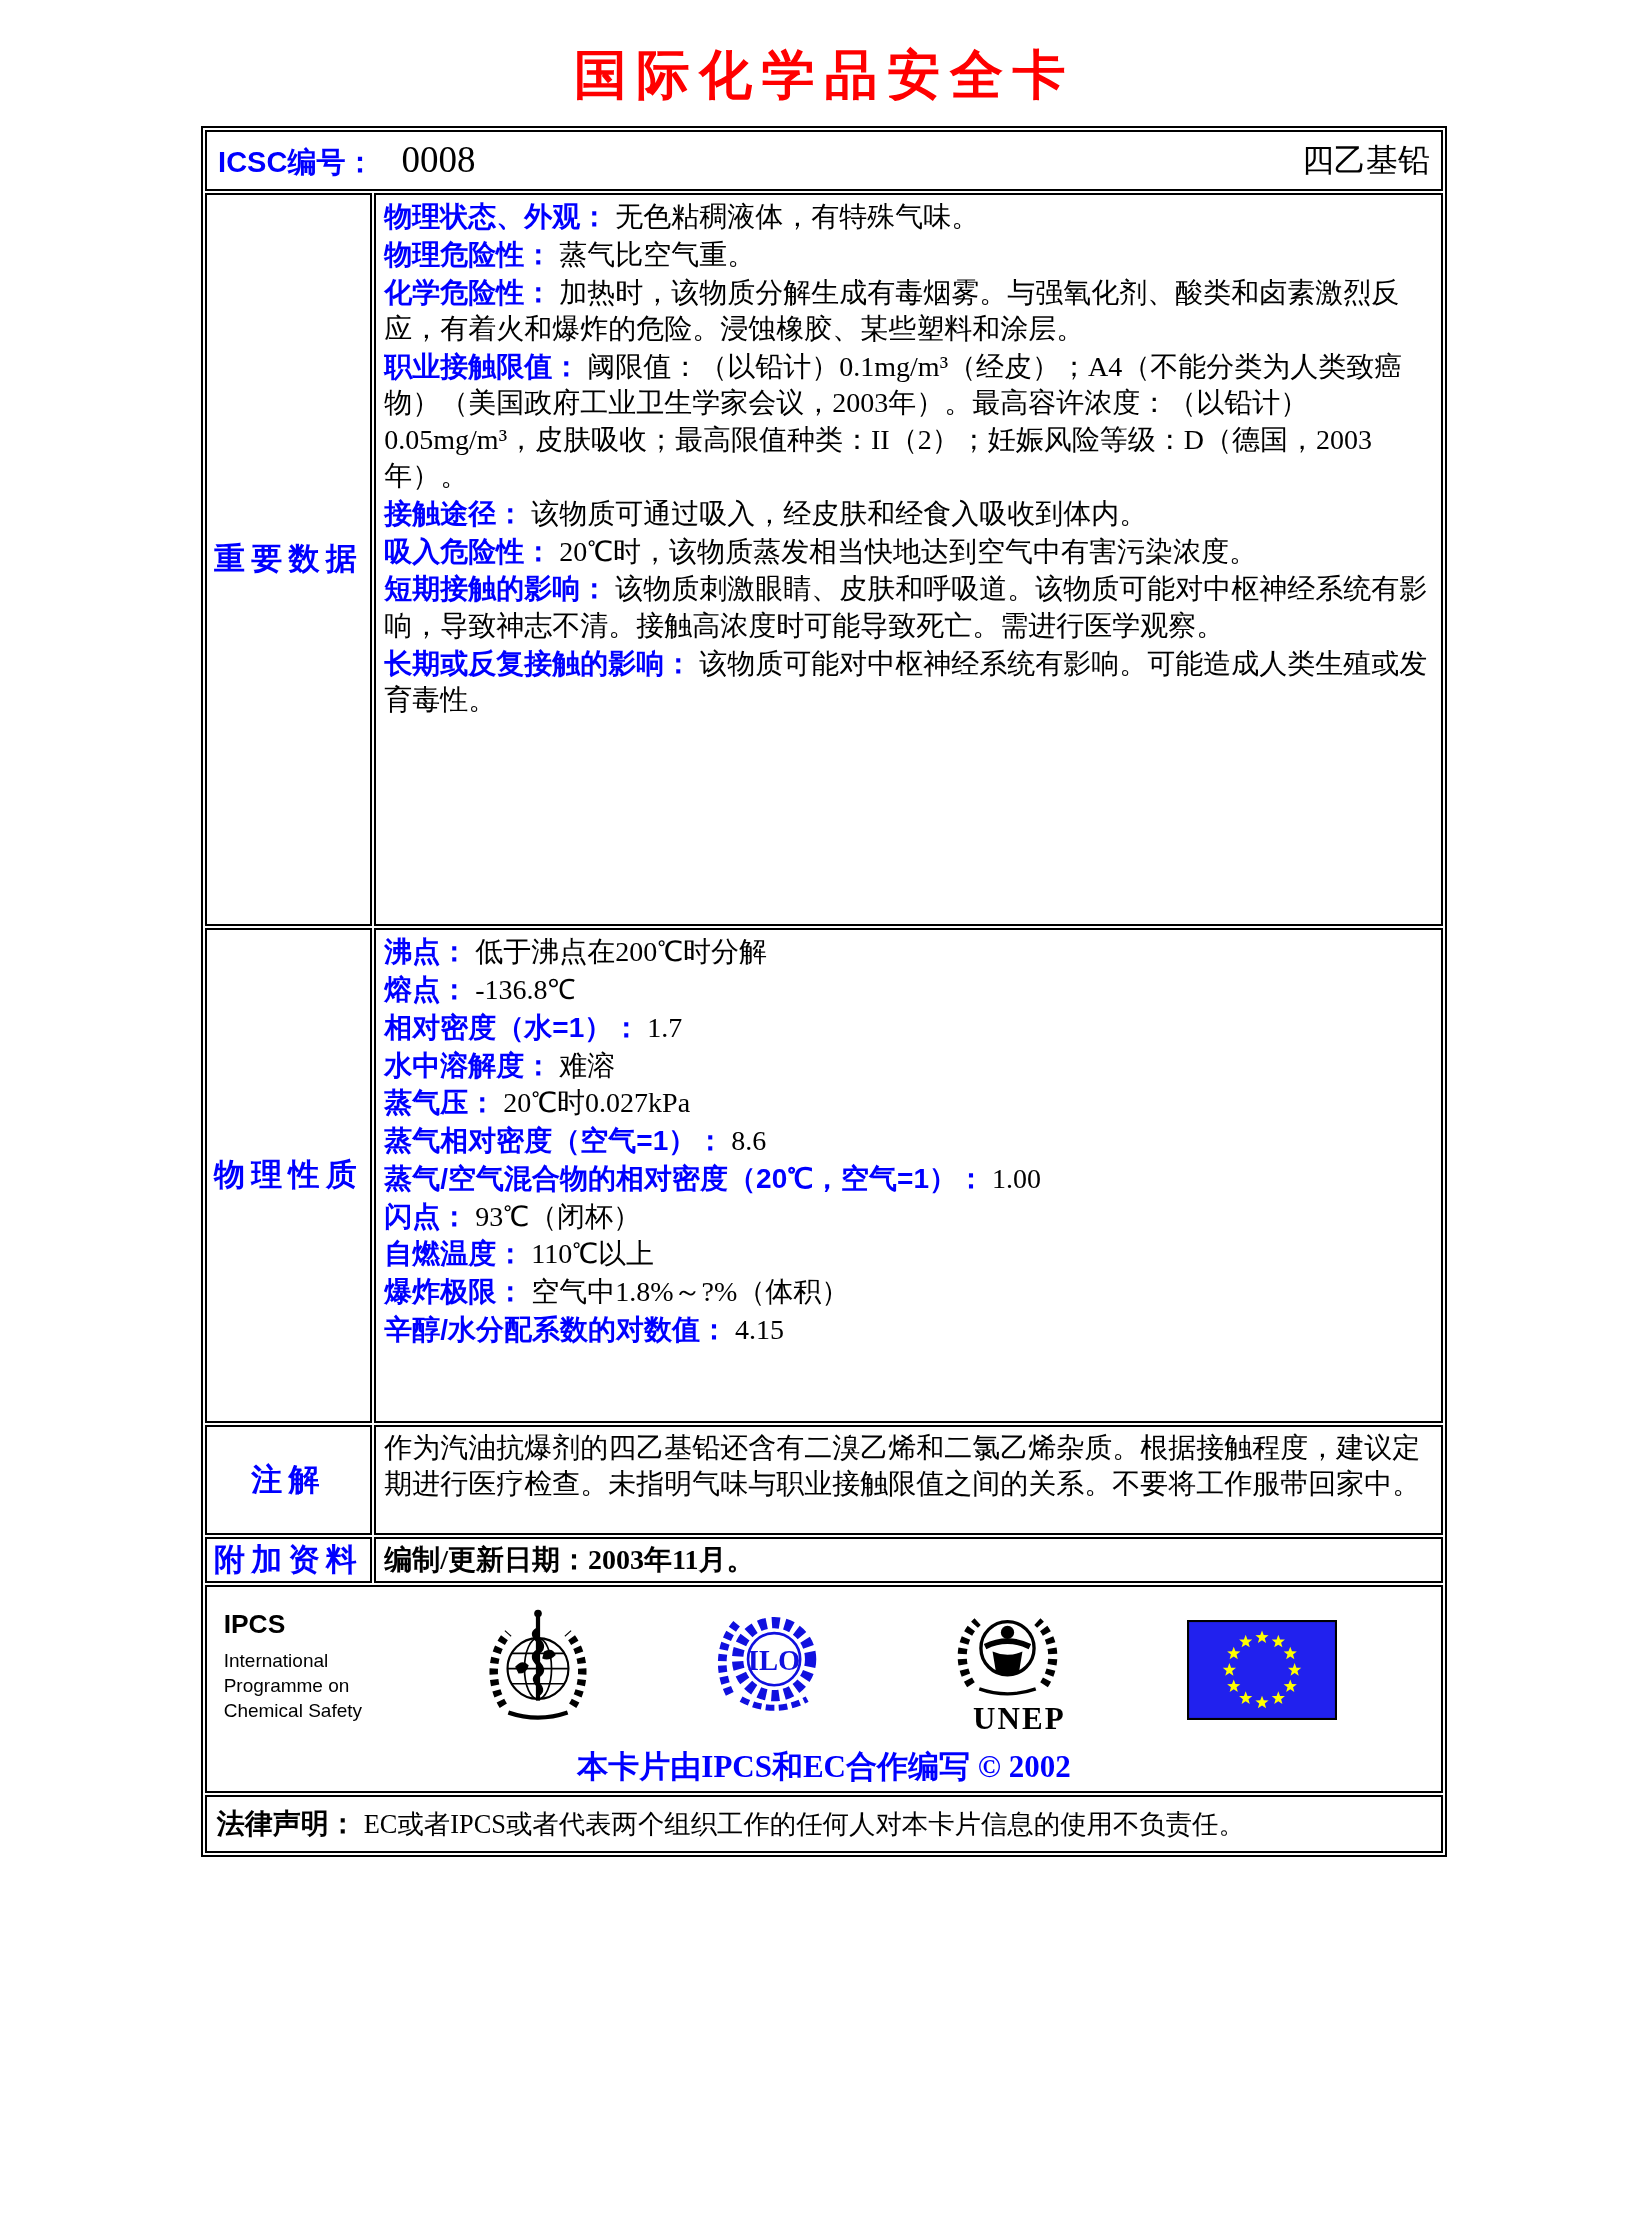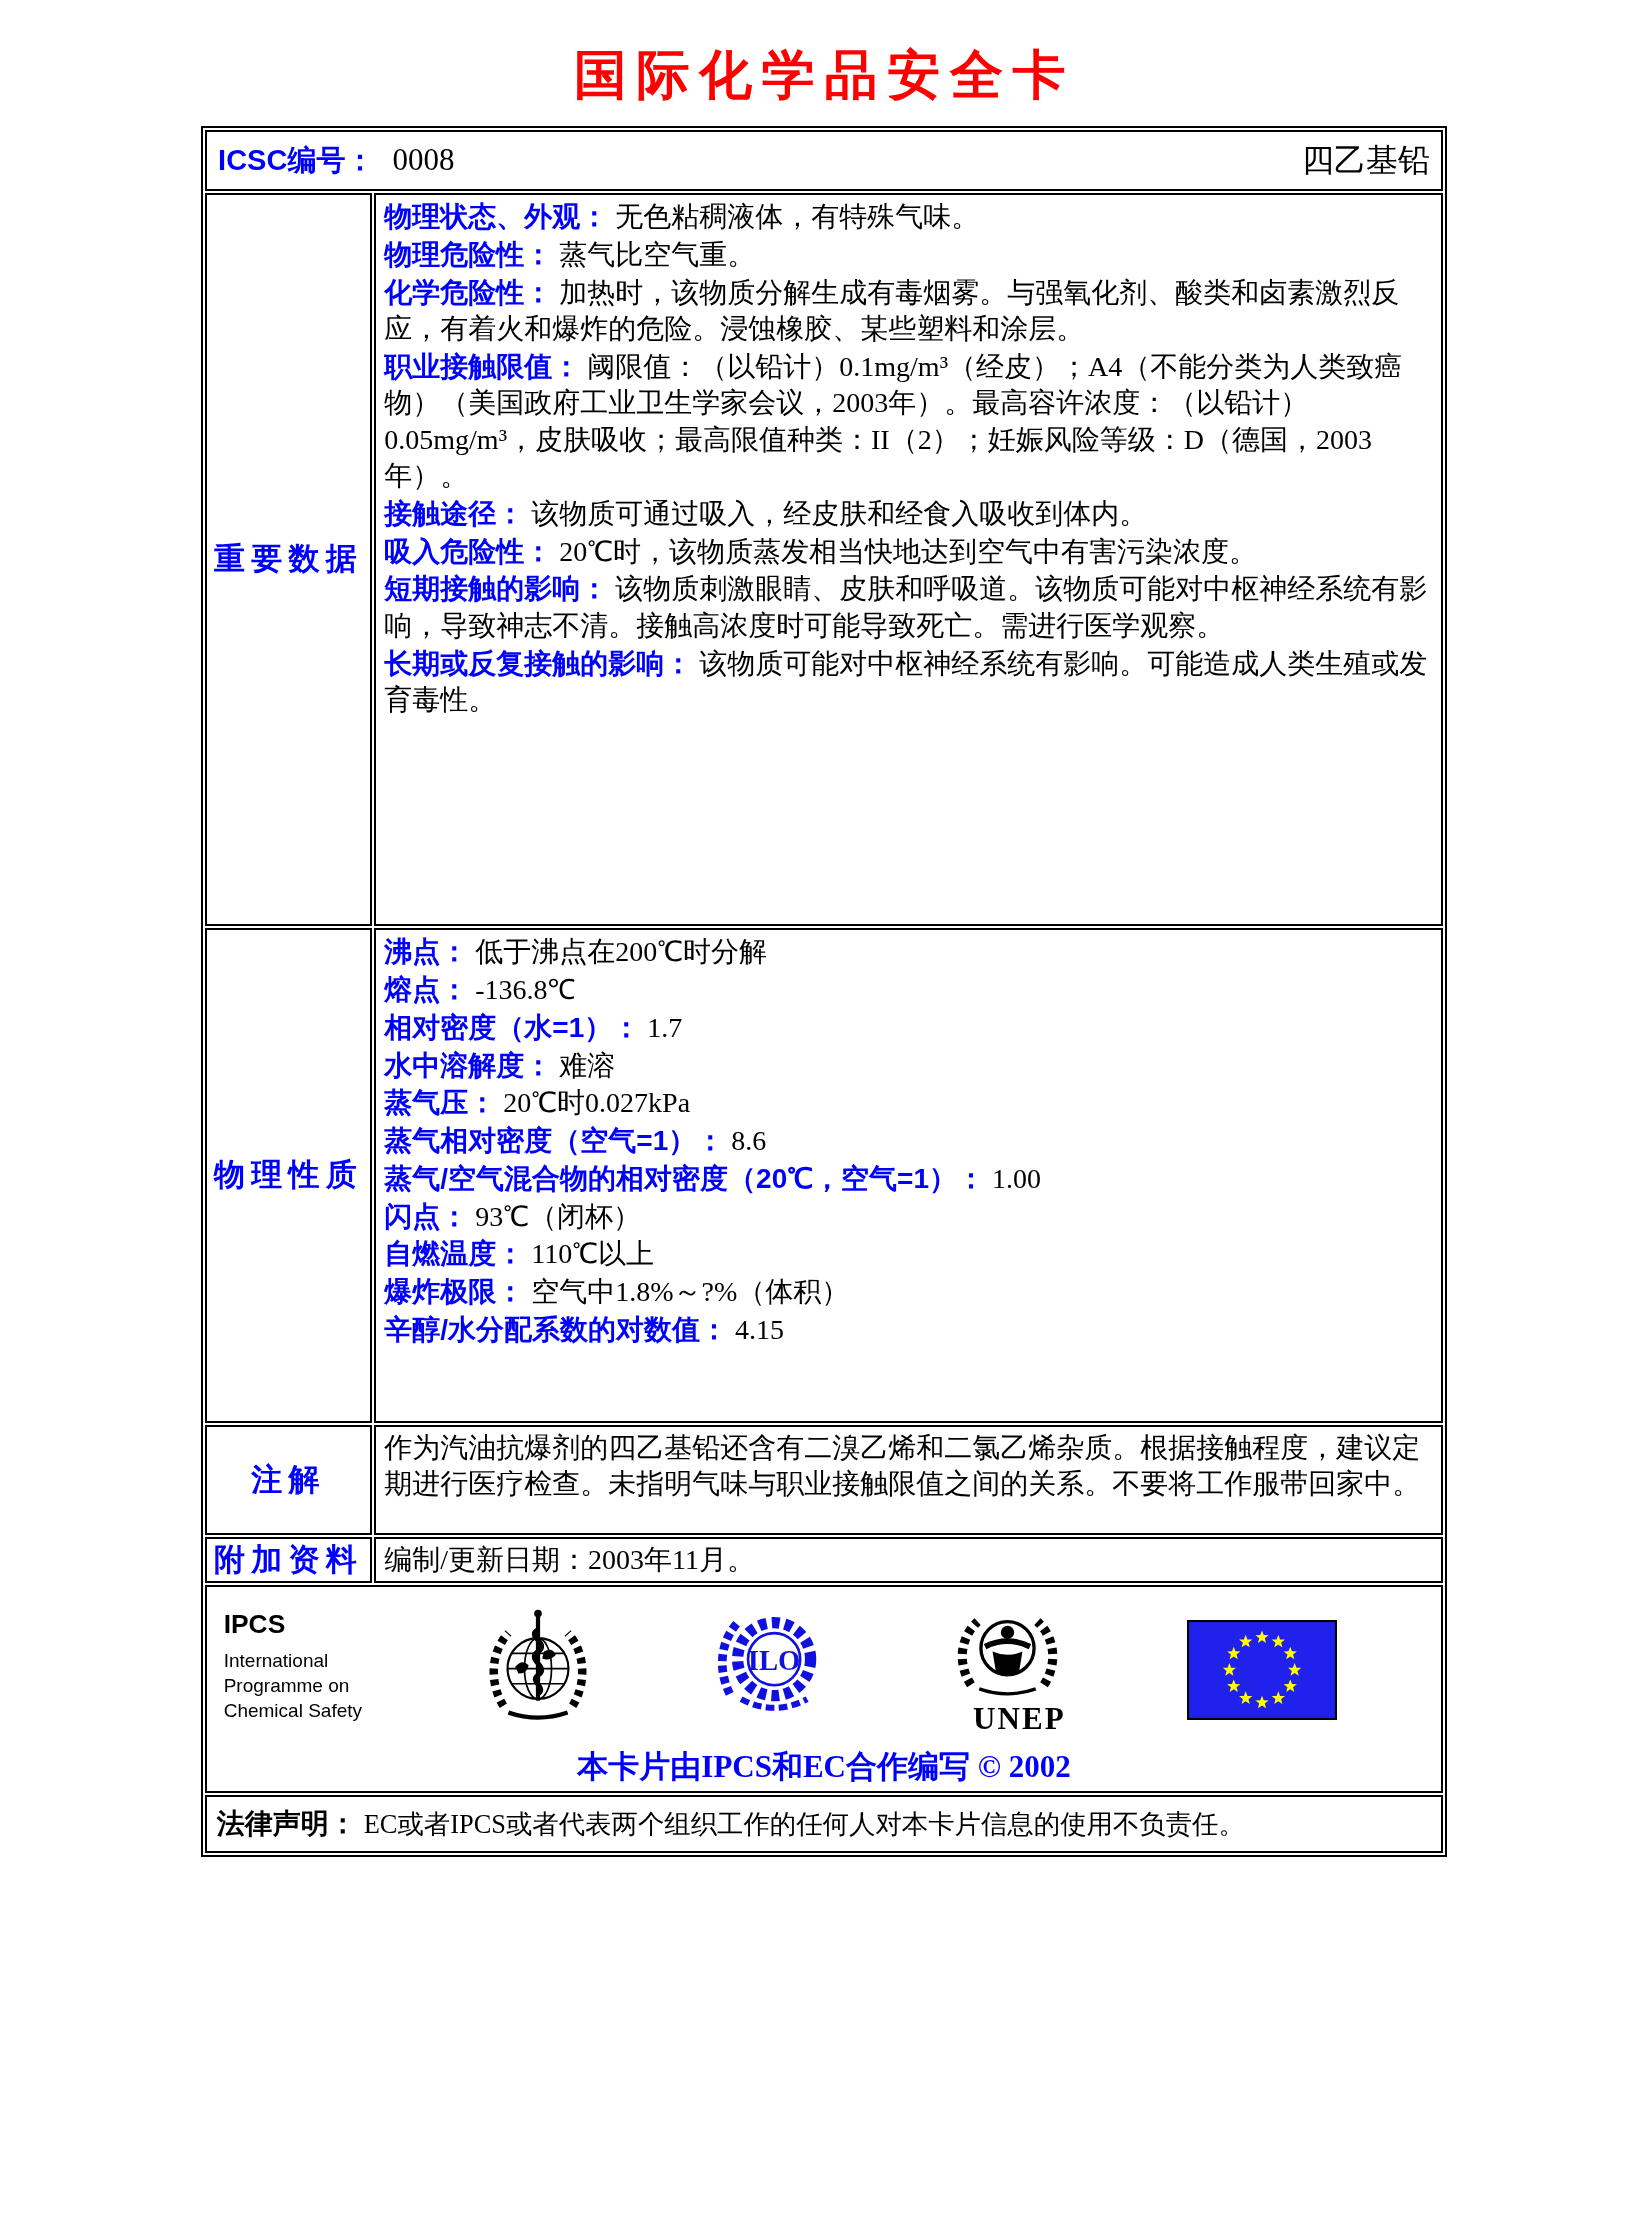--- a/index.html
+++ b/index.html
@@ -32,40 +32,40 @@
     vertical-align:top;
     font-size:28px;line-height:1.3;
     background:#fff;
   }
   
   .h-header{height:61px;}
   .h-important{height:733px;}
   .h-physical{height:495px;}
   .h-env{height:78px;}
   .h-notes{height:110px;}
-  .h-add{height:42px;}
+  .h-add{height:42px;font-weight:bold;}
   .h-logos{height:183px;}
   .h-legal{height:58px;}
 
   td.label-cell{
     width:167px;text-align:center;vertical-align:middle;
     color:var(--blue);font-weight:bold;
     font-family:"Liberation Sans", sans-serif;
     font-size:31px;letter-spacing:6.3px;padding:0 1.4px;
   }
   .header-flex{
     display:flex;justify-content:space-between;align-items:center;
     height:100%;padding:0 2.8px;
   }
   .blue-label{
     color:var(--blue);font-weight:bold;
     font-family:"Liberation Sans", sans-serif;
   }
   .icsc-label{font-size:29px;}
-  .icsc-number{font-size:31px;margin-left:18px;}
+  .icsc-number{font-size:37px;margin-left:27px;}
   .chem-name{font-size:32px;}
   .prop-line{margin:1.4px 0;}
   .field-text{color:#000;}
 
   
   td.logos-cell{padding:9.7px 7px 4.2px 7px;}
   .logos-flex{
     display:flex;align-items:flex-start;justify-content:space-between;
     padding:4.2px 97px 0 9.7px;
   }

